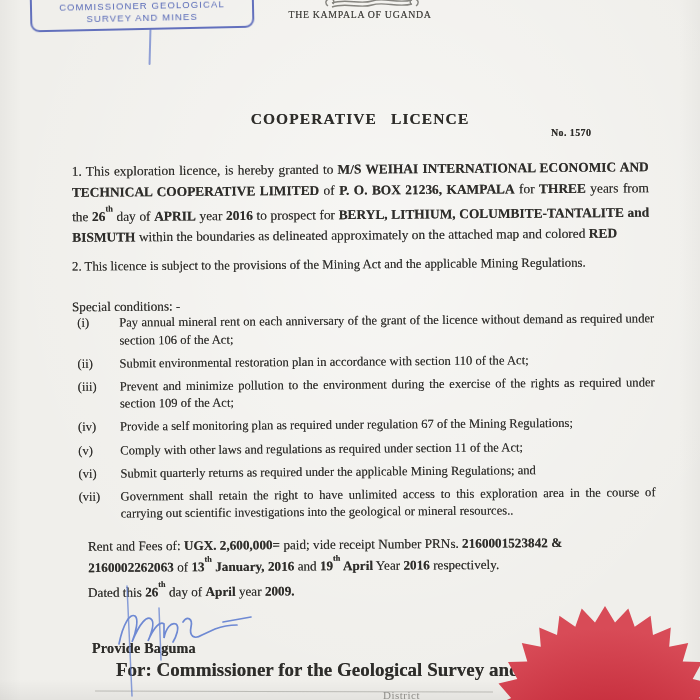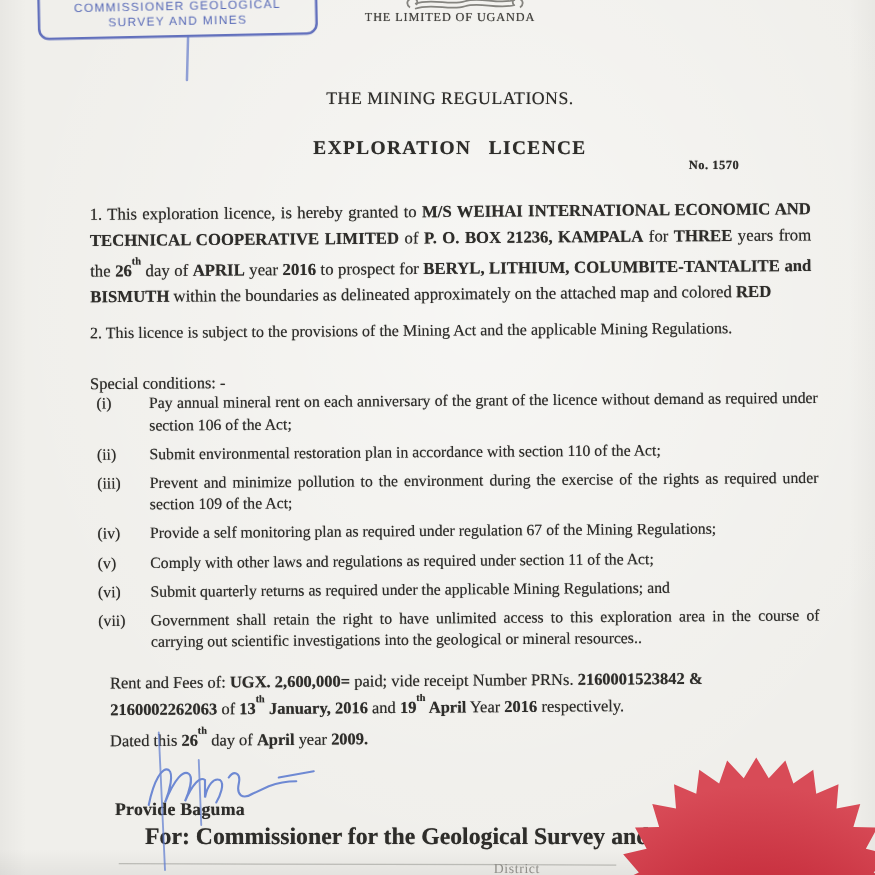--- a/index.html
+++ b/index.html
@@ -52,21 +52,21 @@
   .cond-row{display:flex;margin-bottom:5.5px;}
   .cond-num{width:42px;flex:0 0 42px;}
   .cond-text{width:535px;text-align:justify;}
   #fees{left:88px;top:536px;width:560px;font-size:13.2px;line-height:17.5px;}
   #dated{left:88px;top:584px;font-size:13.2px;}
   sup.ord{font-size:62%;position:relative;top:-.45em;letter-spacing:0;}
   
   #sig-name{left:92px;top:640px;font-size:14.2px;font-weight:bold;letter-spacing:.2px;}
   #sig-title{left:92px;top:659px;font-size:19px;font-weight:bold;white-space:nowrap;margin-left:24px;}
   
-  #footer-frag{left:383px;top:689px;font-size:11px;color:#8e8d88;letter-spacing:.5px;filter:blur(.3px);margin-left:12px;}
+  #footer-frag{left:383px;top:689px;font-size:11px;color:#8e8d88;letter-spacing:.5px;filter:blur(.3px);}
   #bottom-line{left:95px;top:691px;width:398px;height:1px;background:rgba(150,149,144,.55);transform:rotate(.15deg);}
   
   #seal-svg{left:478px;top:596px;z-index:5;}
   #sig-svg{left:95px;top:578px;z-index:4;}
 </style>
 </head>
 <body>
 
 <div id="page">
 
@@ -78,24 +78,23 @@
   <div class="abs blue-stroke" style="left:149px;top:29px;height:36px;transform:rotate(1.5deg);"></div>
 
   <svg id="emblem" class="abs" width="96" height="13" viewBox="0 0 96 13">
     <g fill="none" stroke="#85847f" stroke-width="1.4">
       <path d="M4,9 C1,7 1,3 5,2 C9,1 11,4 9,7"></path>
       <path d="M92,9 C95,7 95,3 91,2 C87,1 85,4 87,7"></path>
       <path d="M8,6 C22,1 36,8 48,4 C60,0 74,7 88,3"></path>
       <path d="M8,10 C22,5 36,12 48,8 C60,4 74,11 88,7"></path>
     </g>
   </svg>
-  <div id="republic" class="abs soft">THE LIMITED OF UGANDA</div>
+  <div id="republic" class="abs soft">THE KAMPALA OF UGANDA</div>
 
-  <div id="heading2" class="abs center-col soft">THE MINING REGULATIONS.</div>
-  <div id="licence-title" class="abs center-col soft">EXPLORATION LICENCE</div>
+  <div id="licence-title" class="abs center-col soft">COOPERATIVE LICENCE</div>
   <div id="licence-no" class="abs soft">No. 1570</div>
 
   <div id="para1" class="abs soft tilt"><span>1. This exploration licence, is hereby granted to </span><span style="font-weight: bold;">M/S WEIHAI INTERNATIONAL ECONOMIC AND TECHNICAL COOPERATIVE LIMITED</span><span> of </span><span style="font-weight: bold;">P. O.  BOX 21236, KAMPALA</span><span> for </span><span style="font-weight: bold;">THREE</span><span> years from the </span><span style="font-weight: bold;">26</span><sup class="ord" style="font-weight: bold;">th</sup><span> day of </span><span style="font-weight: bold;">APRIL</span><span> year </span><span style="font-weight: bold;">2016</span><span> to prospect for </span><span style="font-weight: bold;">BERYL, LITHIUM, COLUMBITE-TANTALITE and BISMUTH</span><span> within the boundaries as delineated approximately on the attached map and colored </span><span style="font-weight: bold;">RED</span></div>
   <div id="para2" class="abs soft tilt">2. This licence is subject to the provisions of the Mining Act and the applicable Mining Regulations.</div>
   <div id="special" class="abs soft tilt">Special conditions: -</div>
 
   <div id="conditions" class="abs soft tilt">
 
       <div class="cond-row">
         <span class="cond-num">(i)</span>

